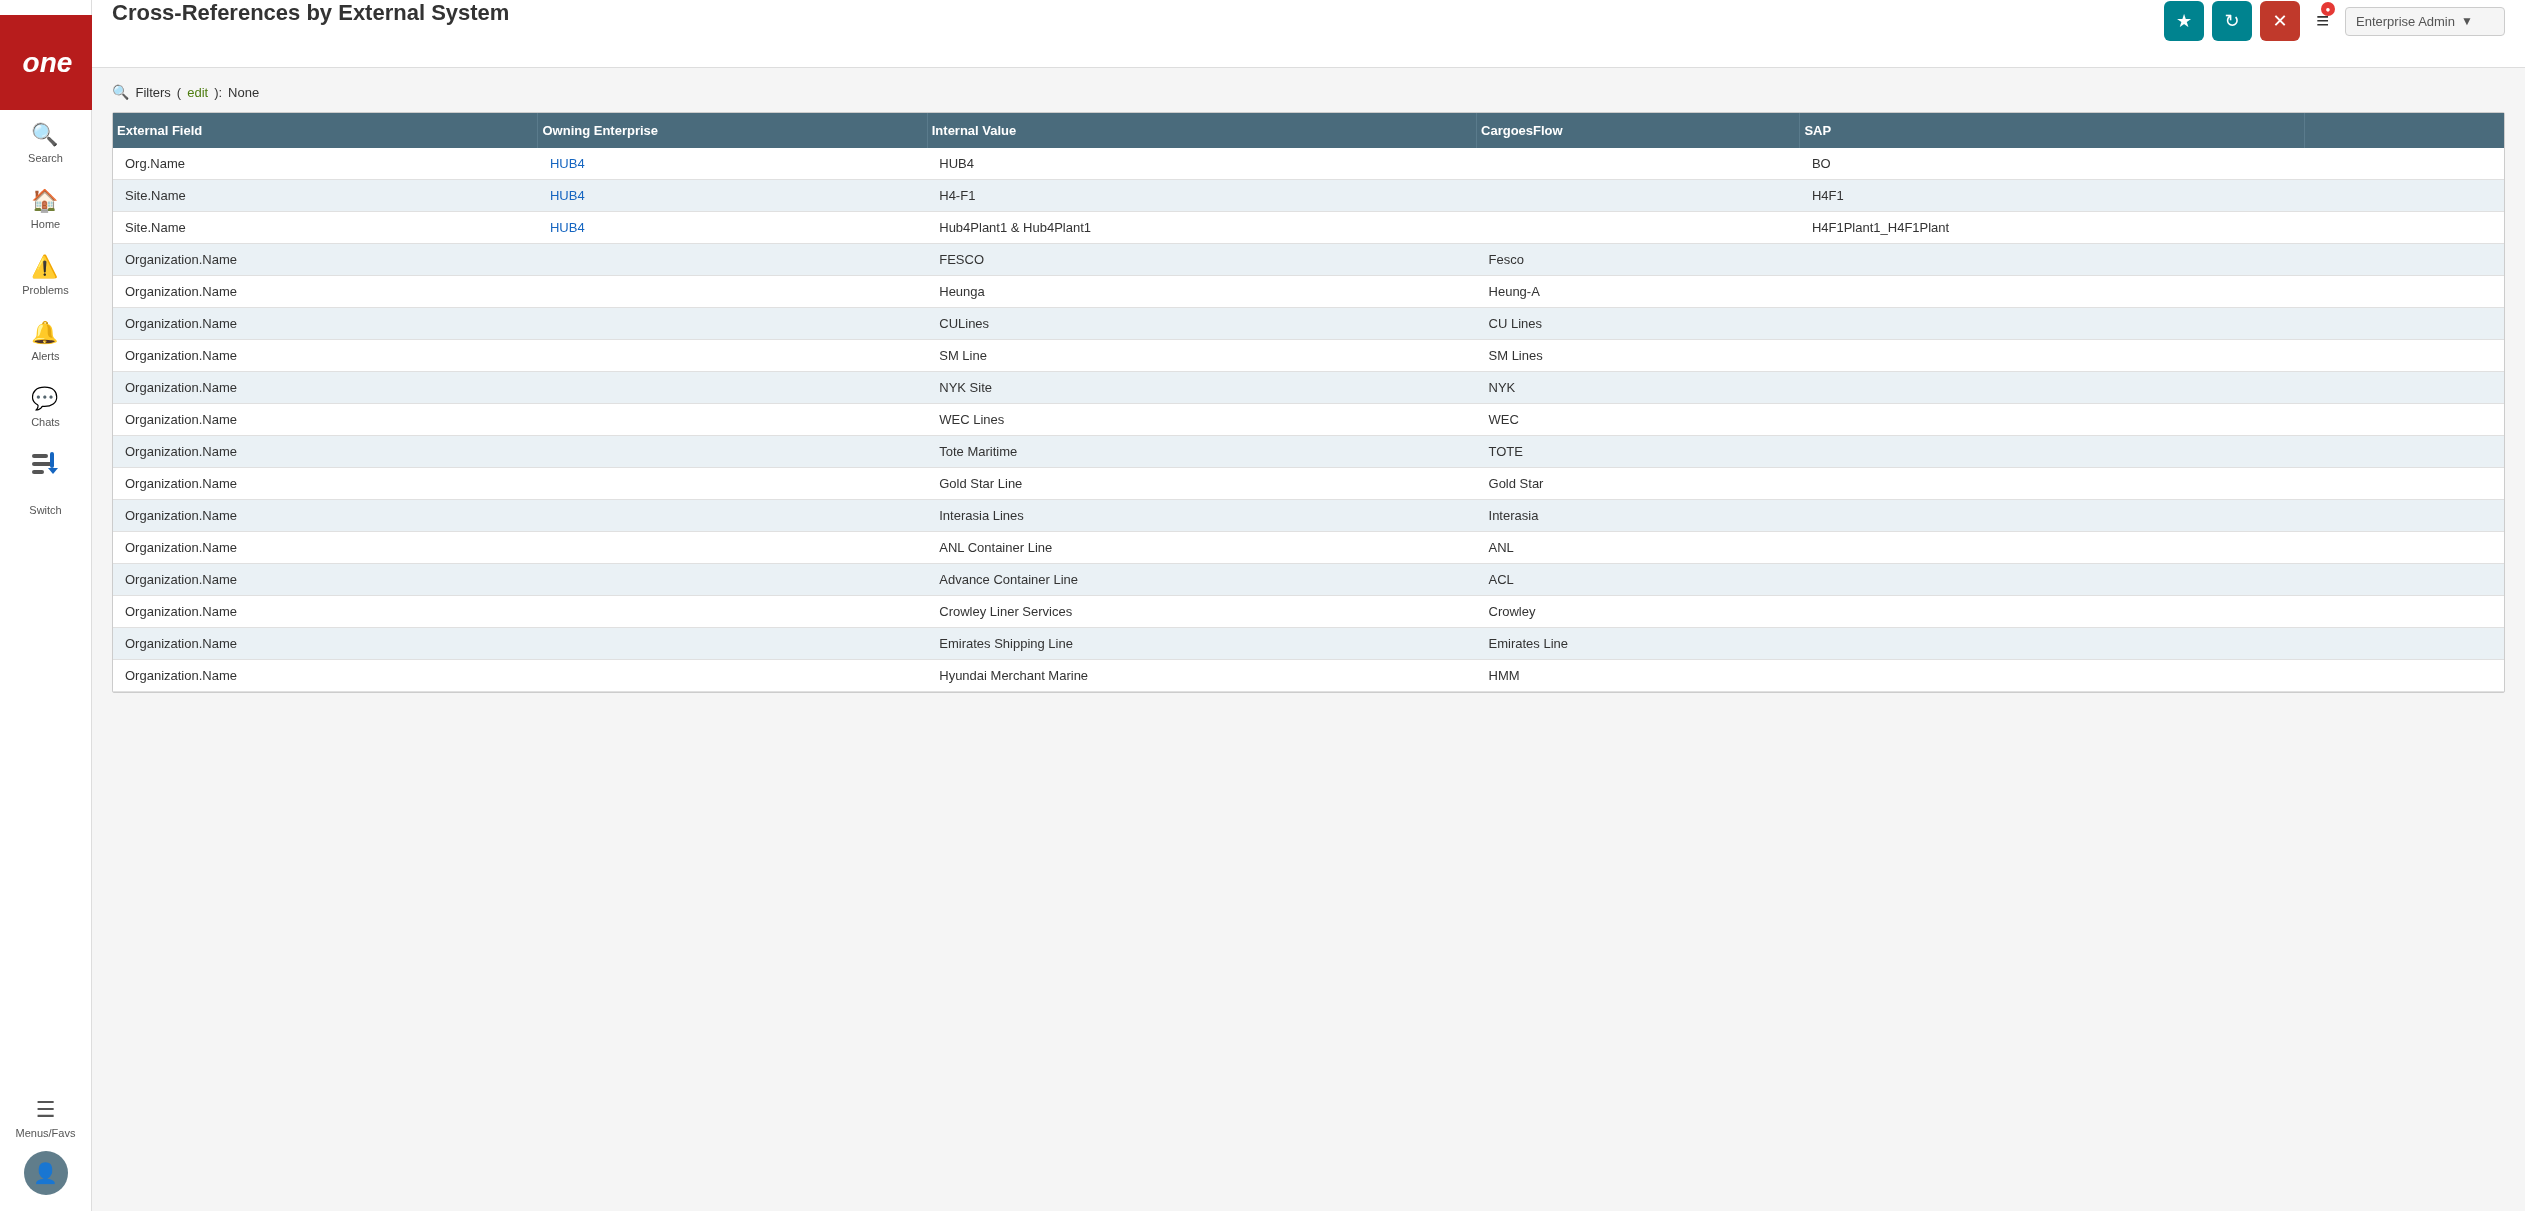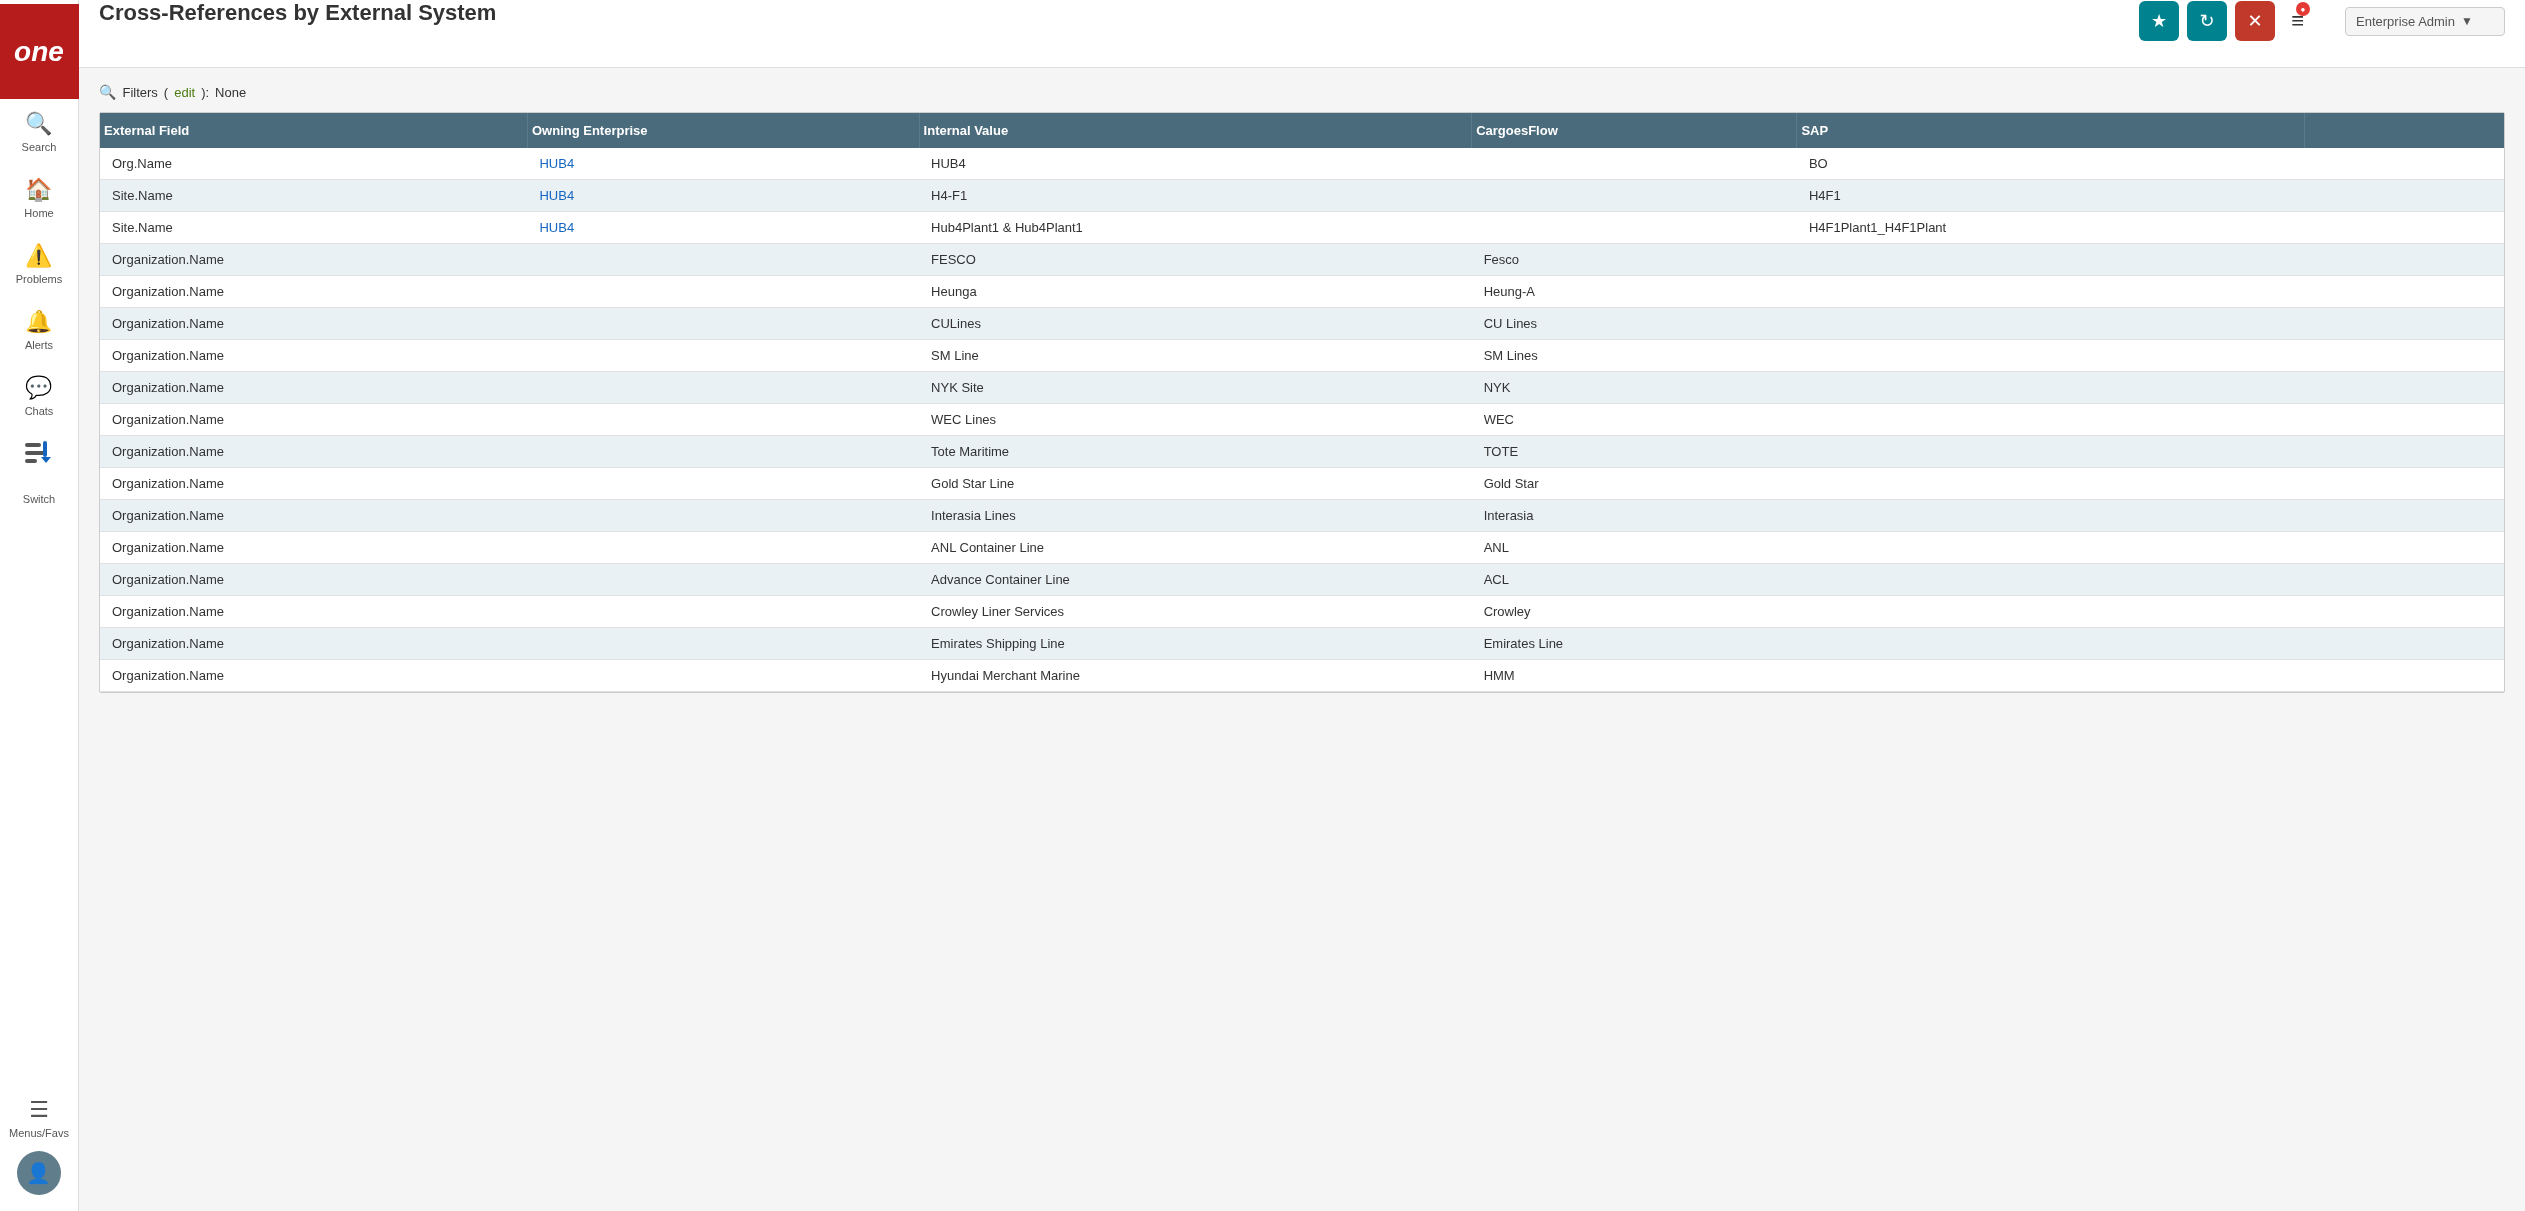--- a/index.html
+++ b/index.html
@@ -1,26 +1,25 @@
 <!DOCTYPE html>
 <html><head>
   <meta charset="utf-8">
   <style>
     * { box-sizing: border-box; margin: 0; padding: 0; }
     body { font-family: Arial, sans-serif; font-size: 13px; background: #f0f0f0; display: flex; height: 100vh; overflow: hidden; }
 
     
     .sidebar {
-      width: 79px;
+      width: 92px;
       background: #fff;
       border-right: 1px solid #ddd;
       display: flex;
       flex-direction: column;
-      align-items: center;
-      padding-top: 4px;
+      padding-top: 15px;
       flex-shrink: 0;
     }
     .sidebar-logo {
       width: 95px;
       height: 95px;
       background: #b71c1c;
       display: flex;
       align-items: center;
       justify-content: center;
       flex-shrink: 0;
@@ -147,21 +146,20 @@
     .header-dropdown {
       display: flex;
       align-items: center;
       gap: 6px;
       border: 1px solid #ccc;
       border-radius: 4px;
       padding: 6px 10px;
       background: #f5f5f5;
       cursor: pointer;
       min-width: 160px;
-      margin-left: 25px;
     }
     .header-dropdown-text { color: #555; font-size: 13px; }
     .header-dropdown-arrow { color: #555; font-size: 12px; }
 
     
     .content {
       flex: 1;
       padding: 16px 20px;
       overflow-y: auto;
       background: #f5f5f5;

